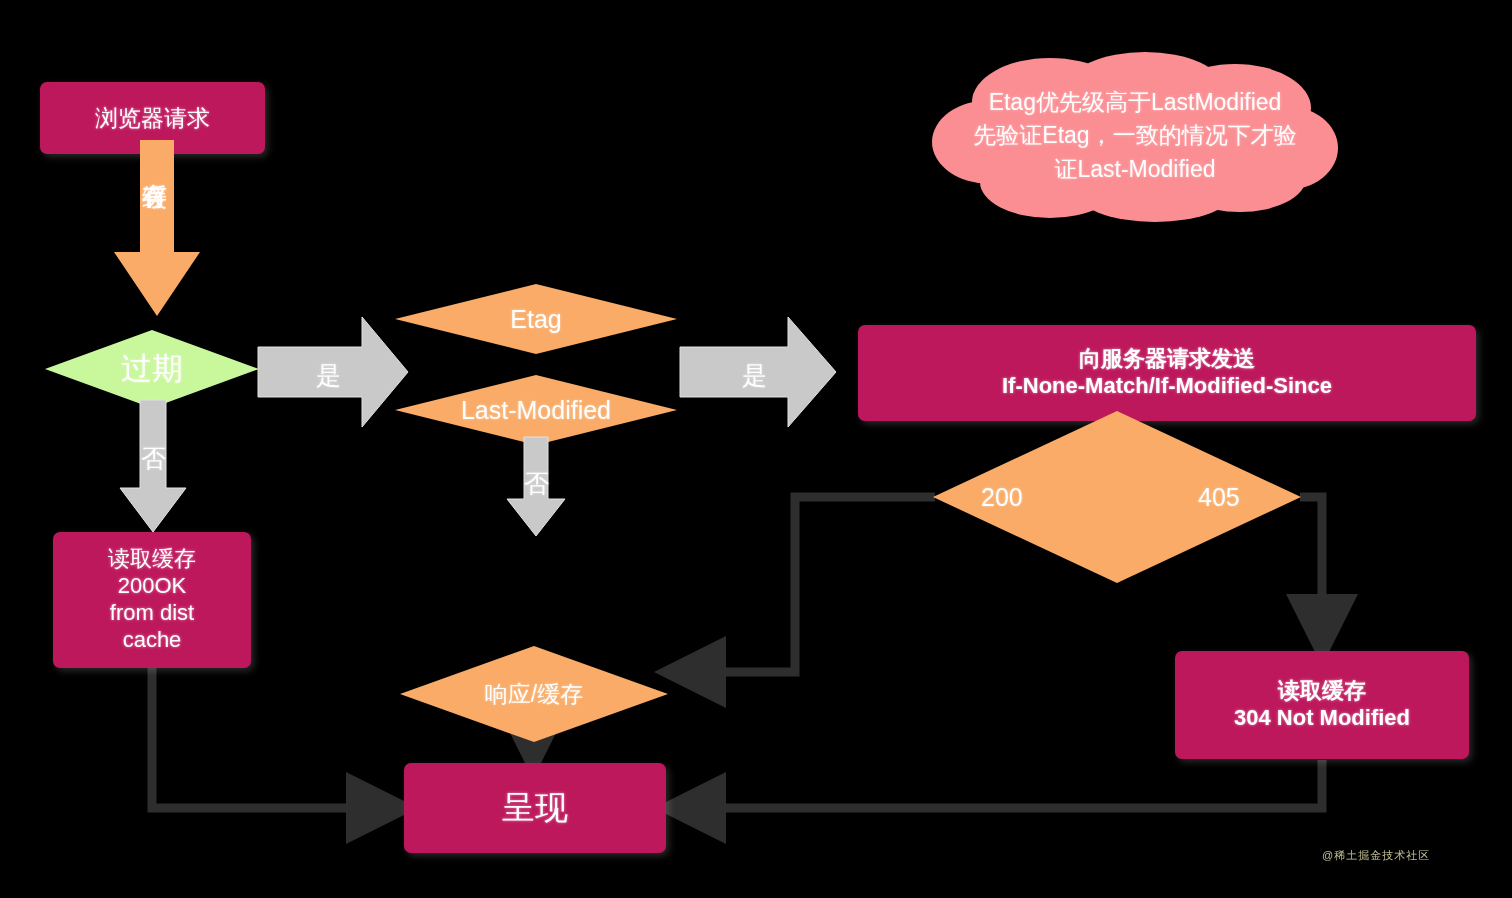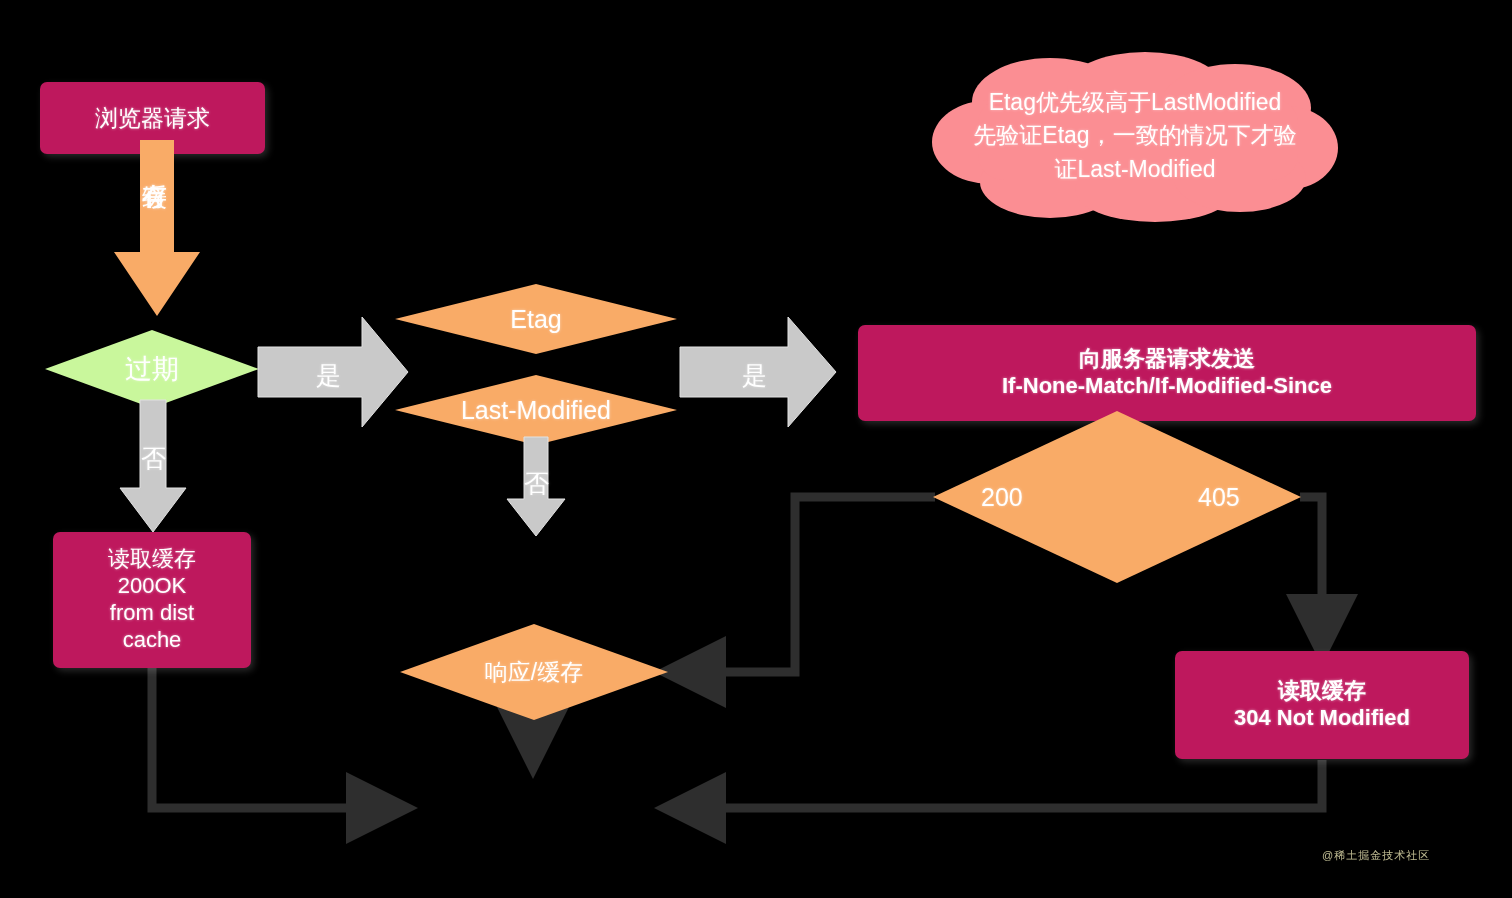--- a/index.html
+++ b/index.html
@@ -129,21 +129,21 @@
     <svg width="90" height="180" viewBox="0 0 90 180">
       <path d="M28,0 L62,0 L62,112 L88,112 L45,176 L2,112 L28,112 Z" fill="#f9ab67"></path>
     </svg>
     <span class="arrow-label" style="left:30px; top:24px; width:30px; writing-mode:vertical-rl; text-orientation:upright;">有缓存</span>
   </div>
 
   <div class="diamond-wrap" style="left:45px; top:330px; width:214px; height:78px;">
     <svg width="214" height="78" viewBox="0 0 214 78">
       <polygon points="107,0 214,39 107,78 0,39" fill="#c9f79c"></polygon>
     </svg>
-    <div class="diamond-label" style="font-size:27px;">
+    <div class="diamond-label" style="font-size:31px;">
       <span>过期</span>
     </div>
   </div>
 
   <div class="arrow-wrap" style="left:118px; top:400px; width:70px; height:135px;">
     <svg width="70" height="135" viewBox="0 0 70 135">
       <path d="M22,0 L48,0 L48,88 L68,88 L35,132 L2,88 L22,88 Z" fill="#c9c9c9" stroke="#e2e2e2" stroke-width="1"></path>
     </svg>
     <span class="arrow-label" style="left:23px; top:42px;">否</span>
   </div>
@@ -201,34 +201,37 @@
   </div>
 
   <div class="node box" style="left:53px; top:532px; width:198px; height:136px; font-size:22px;">
     <span>读取缓存
 200OK
 from dist
 cache</span>
   </div>
 
 
-  <div class="diamond-wrap" style="left:400px; top:624px; width:268px; height:96px;text-align:right;">
+  <div class="diamond-wrap" style="left:400px; top:646px; width:268px; height:96px;text-align:right;">
     <svg width="268" height="96" viewBox="0 0 268 96">
       <polygon points="134,0 268,48 134,96 0,48" fill="#f9ab67"></polygon>
     </svg>
     <div class="diamond-label" style="font-size:23px;">
       <span>响应/缓存</span>
     </div>
   </div>
 
   <div class="node box" style="left:1175px; top:651px; width:294px; height:108px; font-size:22px; font-weight:bold;">
     <span>读取缓存
 304 Not Modified</span>
   </div>
 
+  <div class="node box" style="left:404px; top:763px; width:262px; height:90px; font-size:33px;">
+    <span>呈现</span>
+  </div>
 
   <div class="cloud" style="left:930px; top:50px; width:410px; height:172px;">
     <svg width="410" height="172" viewBox="0 0 410 172">
       <g fill="#fb8e93">
         <ellipse cx="120" cy="52" rx="78" ry="44"></ellipse>
         <ellipse cx="215" cy="38" rx="78" ry="36"></ellipse>
         <ellipse cx="305" cy="58" rx="76" ry="44"></ellipse>
         <ellipse cx="356" cy="98" rx="52" ry="42"></ellipse>
         <ellipse cx="60" cy="92" rx="58" ry="42"></ellipse>
         <ellipse cx="120" cy="132" rx="70" ry="36"></ellipse>

